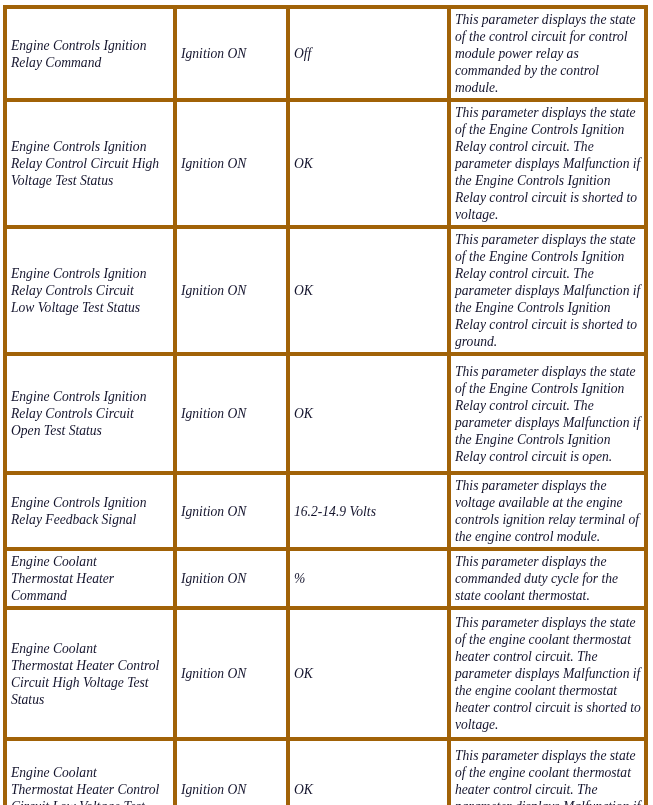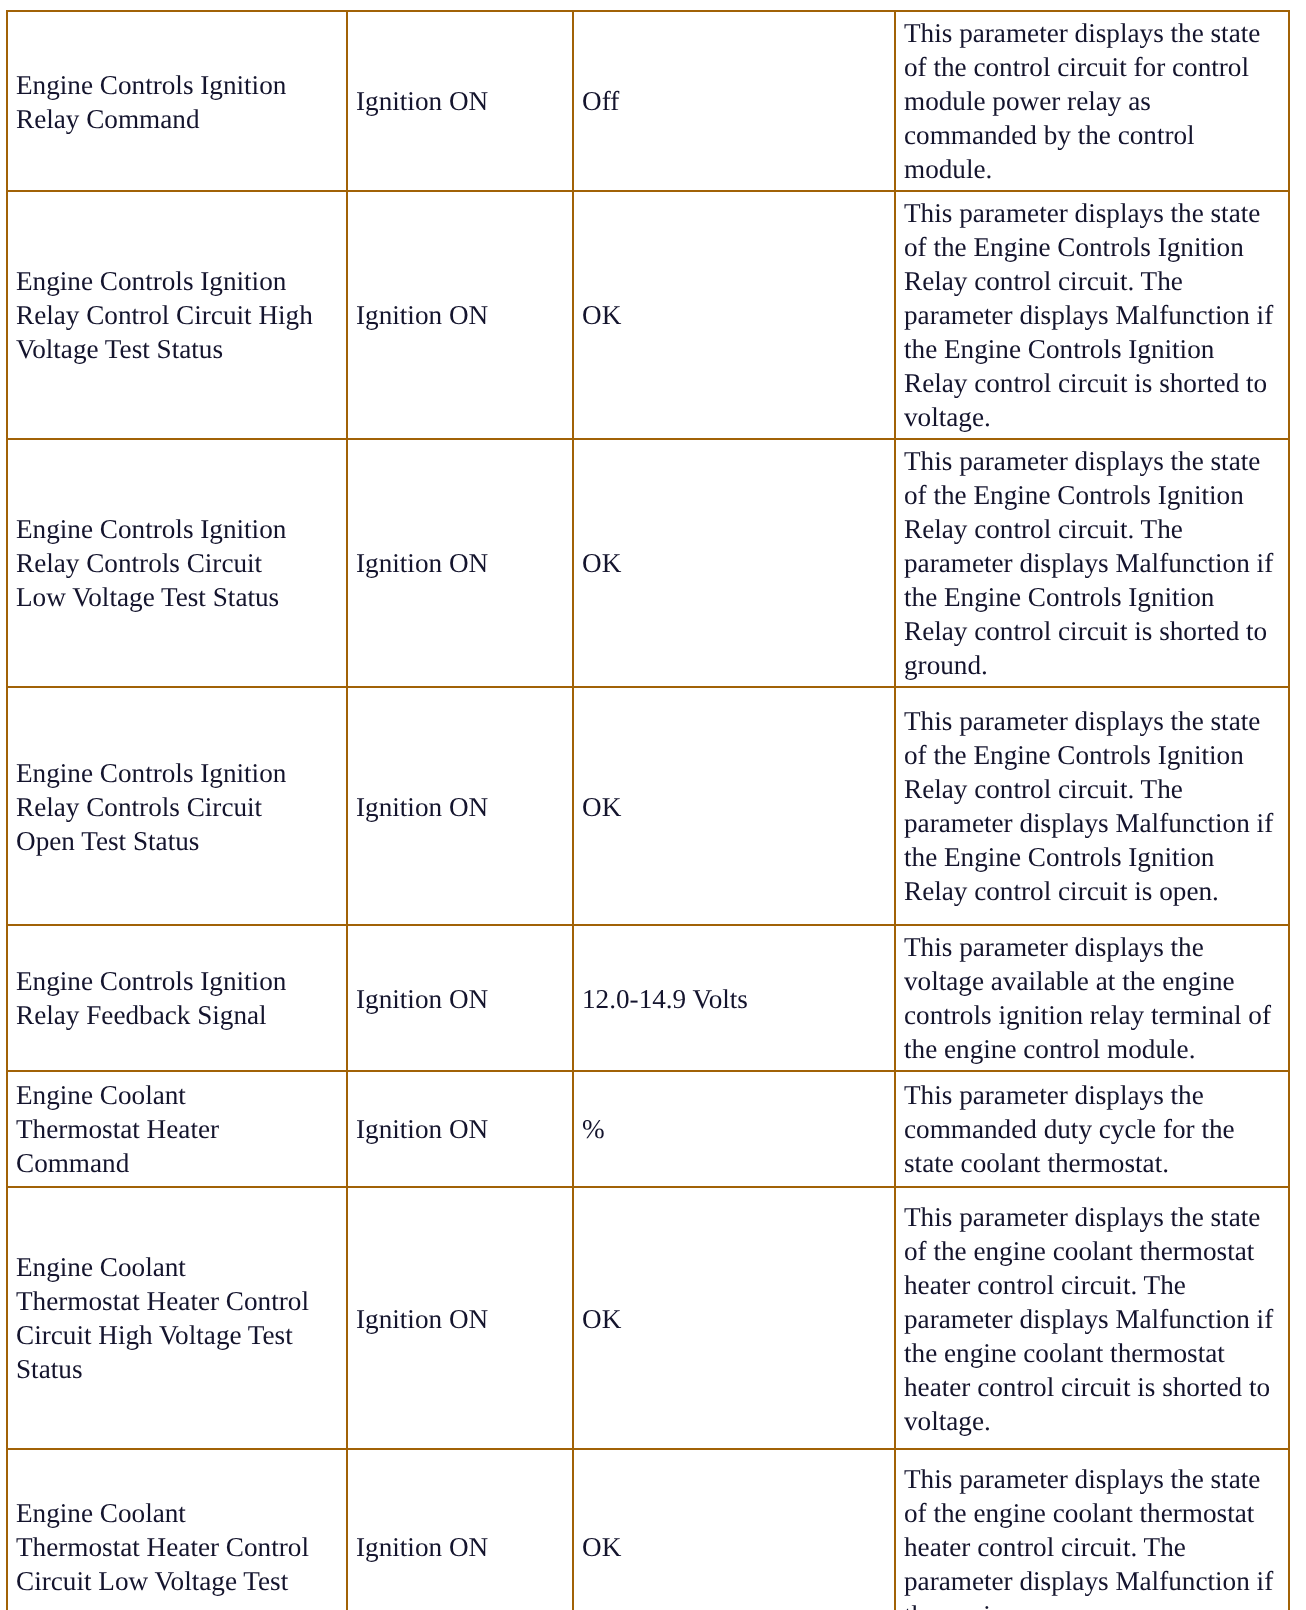--- a/index.html
+++ b/index.html
@@ -27,26 +27,27 @@
     left: 3px;
     top: 5px;
     width: 641px;
     border-collapse: collapse;
     table-layout: fixed;
     font-size: 13.6px;
     line-height: 17px;
     color: #14142d;
   }
   table.param-table td {
-    border: 1px solid #a16207;
+    border: 4px solid #a16207;
     vertical-align: middle;
     padding: 2px 3px 2px 4px;
     overflow: hidden;
     word-wrap: break-word;
     overflow-wrap: break-word;
+    font-style: italic;
   }
   col.c-parameter { width: 170px; }
   col.c-condition { width: 113px; }
   col.c-value     { width: 161px; }
   col.c-desc      { width: 197px; }
 
   td.cell-parameter,
   td.cell-condition,
   td.cell-value {
     white-space: pre-line;
@@ -100,21 +101,21 @@
 Relay Controls Circuit
 Open Test Status</td>
           <td class="cell-condition">Ignition ON</td>
           <td class="cell-value">OK</td>
           <td class="cell-desc">This parameter displays the state of the Engine Controls Ignition Relay control circuit. The parameter displays Malfunction if the Engine Controls Ignition Relay control circuit is open.</td>
         </tr>
         <tr style="height: 67px;">
           <td class="cell-parameter">Engine Controls Ignition
 Relay Feedback Signal</td>
           <td class="cell-condition">Ignition ON</td>
-          <td class="cell-value">12.0-14.9 Volts</td>
+          <td class="cell-value">16.2-14.9 Volts</td>
           <td class="cell-desc">This parameter displays the voltage available at the engine controls ignition relay terminal of the engine control module.</td>
         </tr>
         <tr style="height: 58px;">
           <td class="cell-parameter">Engine Coolant
 Thermostat Heater
 Command</td>
           <td class="cell-condition">Ignition ON</td>
           <td class="cell-value">%</td>
           <td class="cell-desc">This parameter displays the commanded duty cycle for the state coolant thermostat.</td>
         </tr>

